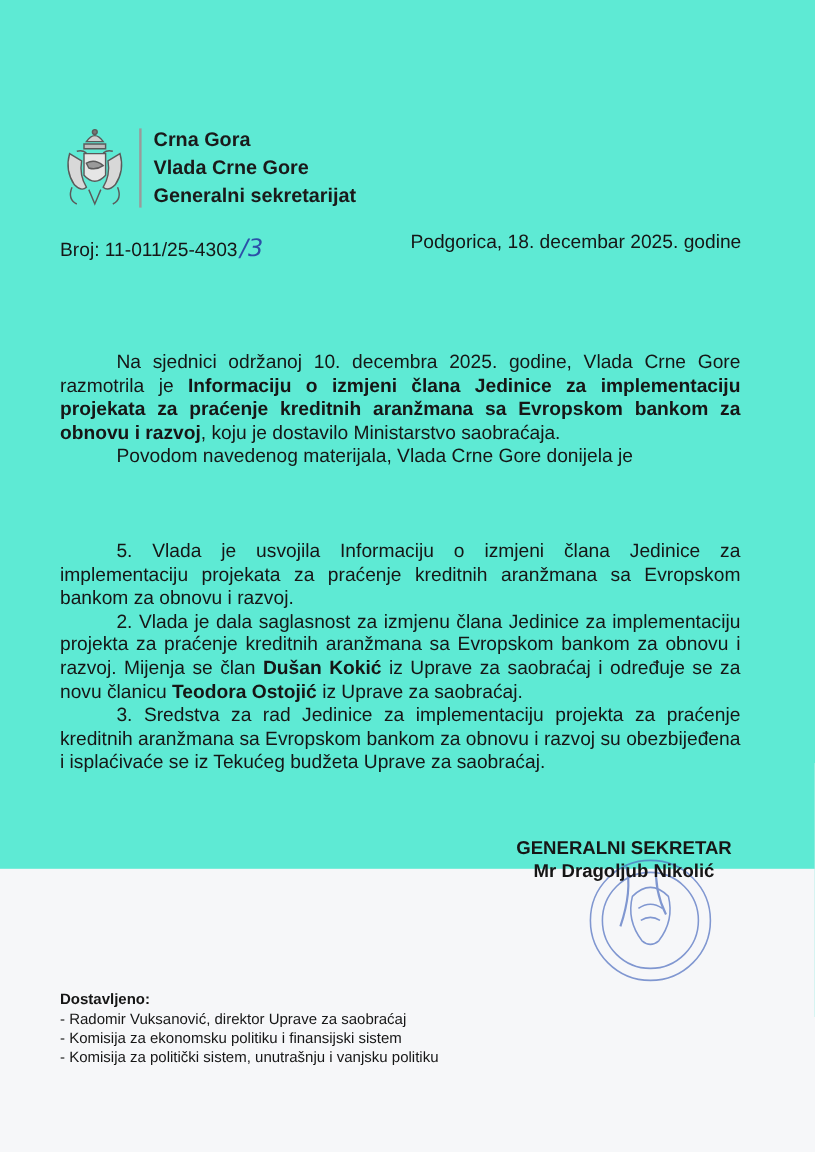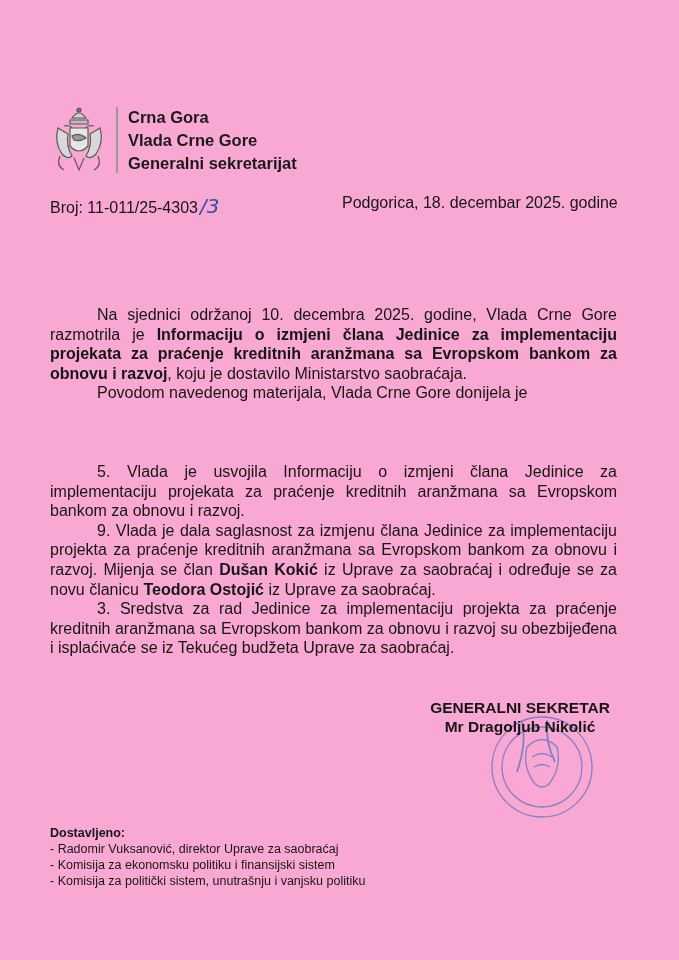--- a/index.html
+++ b/index.html
@@ -1,28 +1,28 @@
 <!DOCTYPE html>
 <html><head>
   <meta charset="utf-8">
   <style>
     html, body { margin: 0; padding: 0; }
     body {
       width: 679px; height: 960px; background: #f6f7f9; position: relative; overflow: hidden;
       font-family: "Liberation Sans", sans-serif; color: #161616;
     }
-    .page { position: absolute; left: 0; top: 0; width: 679px; height: 960px; background: #f9a8d4; }
+    .page { position: absolute; left: 0; top: 0; width: 679px; height: 724px; background: #5eead4; }
     .header { position: absolute; left: 50px; top: 104px; height: 72px; display: flex; align-items: center; }
     .coat { width: 58px; height: 68px; }
     .vbar { width: 2px; height: 66px; background: #9a9a9a; margin-left: 8px; margin-right: 10px; }
     .inst { font-weight: bold; font-size: 16.5px; line-height: 23px; color: #1a1a1a; }
     .broj { position: absolute; left: 50px; top: 194px; font-size: 16px; }
     .broj .hand { font-family: "DejaVu Sans", sans-serif; color: #2c4fa8; font-size: 20px; font-style: italic; margin-left: 2px; }
     .place { position: absolute; left: 342px; top: 194px; font-size: 16px; }
-    .body-text { position: absolute; left: 50px; width: 567px; font-size: 16px; line-height: 19.6px; text-align: justify; margin-top: 12px; }
+    .body-text { position: absolute; left: 50px; width: 567px; font-size: 16px; line-height: 19.6px; text-align: justify; }
     .indent { text-indent: 47px; }
     .p1 { top: 293px; }
     .b { font-weight: bold; }
     .heading { position: absolute; left: 0; width: 679px; top: 411px; text-align: center; font-weight: bold; font-size: 16px; letter-spacing: 4.6px; }
     .p-list { top: 450px; }
     .p-list p { margin: 0; }
     .sig { position: absolute; left: 420px; top: 698px; width: 200px; text-align: center; font-weight: bold; font-size: 15.5px; line-height: 19px; z-index: 2; }
     .seal { position: absolute; left: 487px; top: 712px; width: 110px; height: 110px; z-index: 1; }
     .dost { position: absolute; left: 50px; top: 783px; font-size: 12.5px; line-height: 16px; }
     .dost .title { font-weight: bold; margin-top: 42px; }
@@ -64,21 +64,21 @@
   <div class="place">Podgorica, 18. decembar 2025. godine</div>
 
   <div class="body-text p1">
     <p class="indent" style="margin:0"><span>Na sjednici održanoj 10. decembra 2025. godine, Vlada Crne Gore razmotrila je </span><span class="b">Informaciju o izmjeni člana Jedinice za implementaciju projekata za praćenje kreditnih aranžmana sa Evropskom bankom za obnovu i razvoj</span><span>, koju je dostavilo Ministarstvo saobraćaja.</span></p>
     <p class="indent" style="margin:0">Povodom navedenog materijala, Vlada Crne Gore donijela je</p>
   </div>
 
 
   <div class="body-text p-list">
     <p class="indent">5. Vlada je usvojila Informaciju o izmjeni člana Jedinice za implementaciju projekata za praćenje kreditnih aranžmana sa Evropskom bankom za obnovu i razvoj.</p>
-    <p class="indent"><span>9. Vlada je dala saglasnost za izmjenu člana Jedinice za implementaciju projekta za praćenje kreditnih aranžmana sa Evropskom bankom za obnovu i razvoj.  Mijenja se član </span><span class="b">Dušan Kokić</span><span> iz Uprave za saobraćaj i određuje se za novu članicu </span><span class="b">Teodora Ostojić</span><span> iz Uprave za saobraćaj.</span></p>
+    <p class="indent"><span>2. Vlada je dala saglasnost za izmjenu člana Jedinice za implementaciju projekta za praćenje kreditnih aranžmana sa Evropskom bankom za obnovu i razvoj.  Mijenja se član </span><span class="b">Dušan Kokić</span><span> iz Uprave za saobraćaj i određuje se za novu članicu </span><span class="b">Teodora Ostojić</span><span> iz Uprave za saobraćaj.</span></p>
     <p class="indent">3. Sredstva za rad Jedinice za implementaciju projekta za praćenje kreditnih aranžmana sa Evropskom bankom za obnovu i razvoj su obezbijeđena i isplaćivaće se iz Tekućeg budžeta Uprave za saobraćaj.</p>
   </div>
 
   <svg class="seal" viewBox="0 0 110 110">
     <g fill="none" stroke="#4f6fc0" stroke-width="1.3" opacity="0.7">
       <circle cx="55" cy="55" r="50"></circle>
       <circle cx="55" cy="55" r="40"></circle>
       <path d="M40 35 Q55 20 70 35 Q75 55 62 72 Q55 78 48 72 Q35 55 40 35 Z"></path>
       <path d="M45 45 Q55 38 65 45 M47 55 Q55 50 63 55"></path>
       <path d="M35 10 Q40 30 30 60" stroke-width="1.8"></path>

